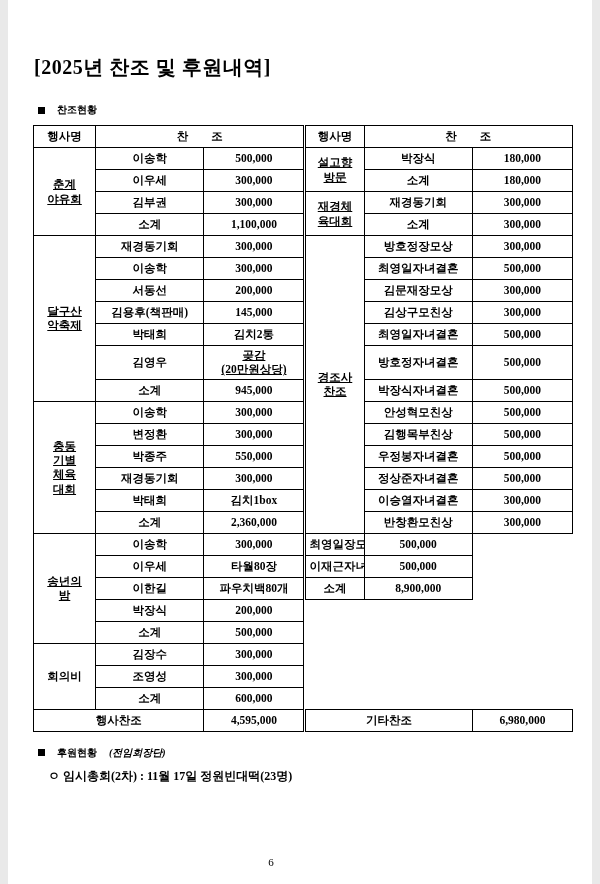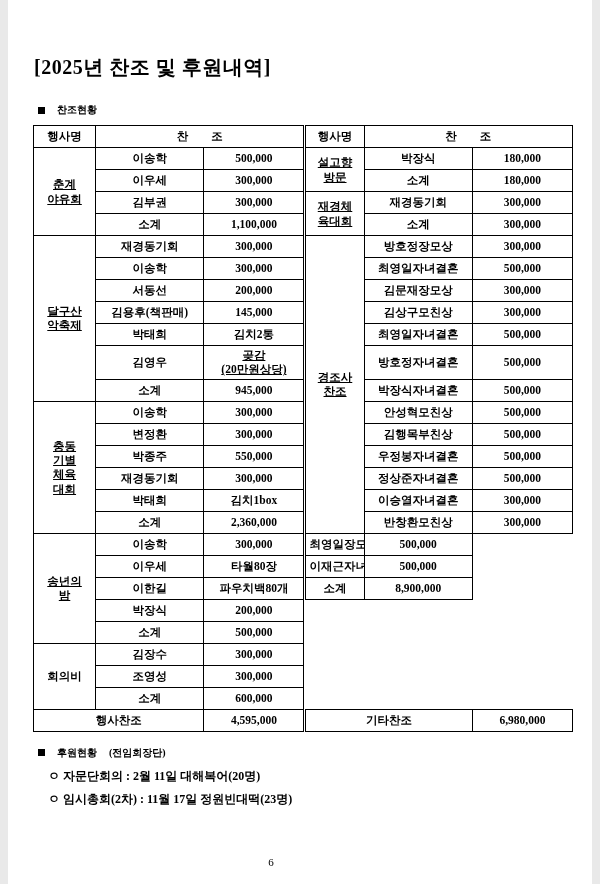--- a/index.html
+++ b/index.html
@@ -311,20 +311,19 @@
           <td colspan="2">기타찬조</td>
           <td class="amt">6,980,000</td>
         </tr>
       </tbody>
   </table>
 
   <div class="footer-section">
     <div class="section-head">
       <span class="sq-bullet"></span>
       <span>후원현황</span>
-      <span style="font-weight:bold;">(전임회장단)</span>
+      <span style="font-weight:bold;font-style:italic;">(전임회장단)</span>
     </div>
-    <div class="sub-line">ㅇ 자문단회의 :  2월 11일 대해복어(20명)</div>
     <div class="sub-line">ㅇ 임시총회(2차) : 11월 17일 정원빈대떡(23명)</div>
   </div>
 
   <div class="pageno">6</div>
 </div>
 
 </body></html>

